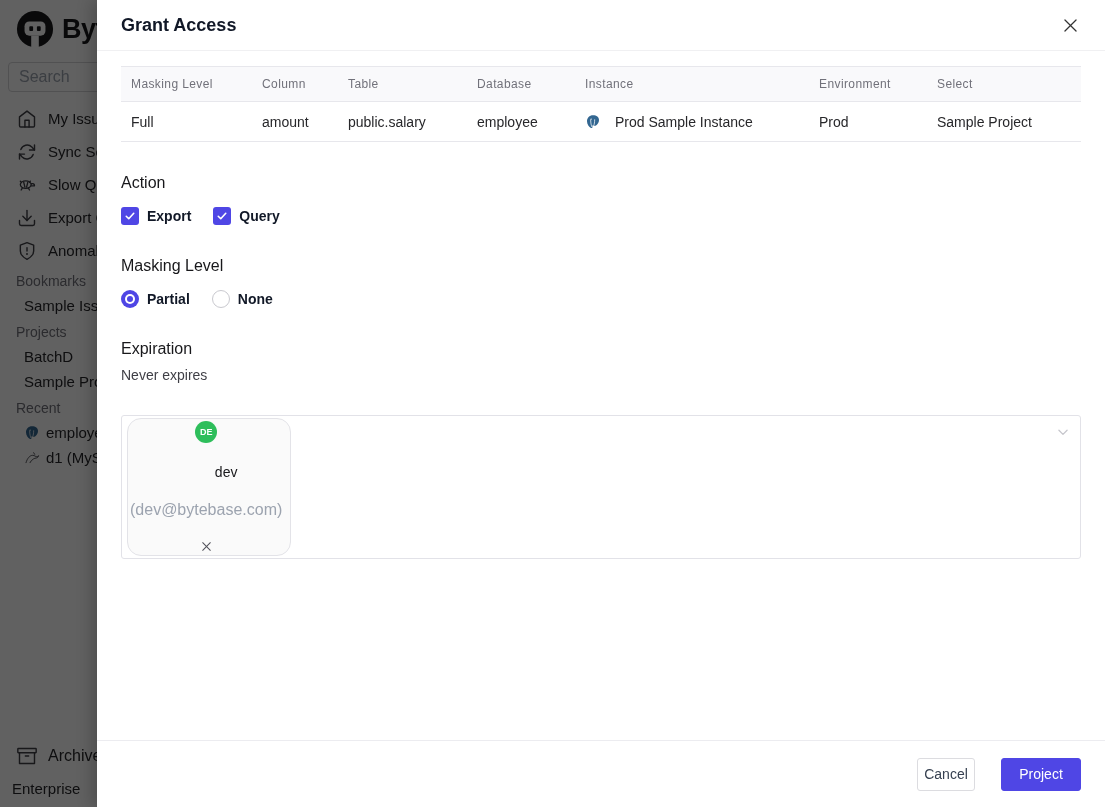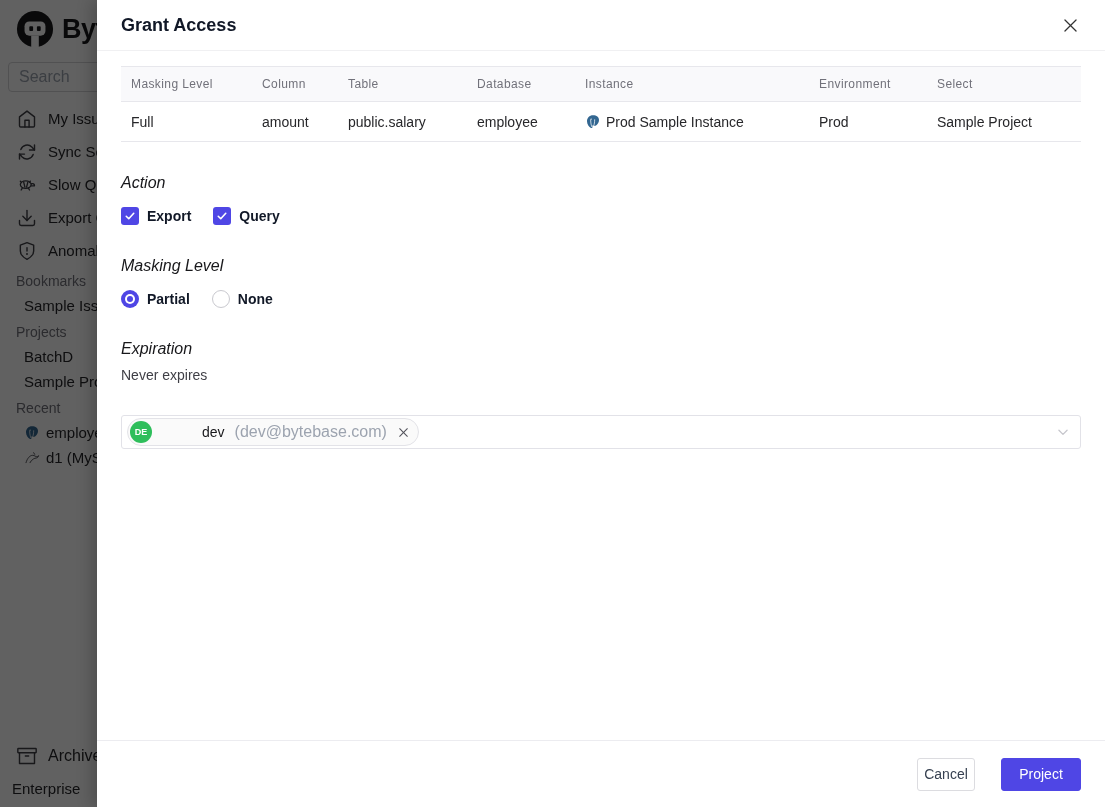--- a/index.html
+++ b/index.html
@@ -35,46 +35,46 @@
   .close-btn svg { width:19px; height:19px; stroke:#333; }
 
   .modal-body { padding:15px 24px 0 24px; }
 
   
   table.grant-table { width:100%; border-collapse:collapse; table-layout:fixed; }
   .grant-table thead tr { background:#f9f9fb; border-top:1px solid #e7e7ec; border-bottom:1px solid #e7e7ec; }
   .grant-table th { text-align:left; font-size:12px; font-weight:500; color:#71717a; letter-spacing:0.4px; padding:10px 8px 10px 10px; }
   .grant-table td { font-size:14px; color:#27272a; padding:0 8px 0 10px; height:40px; }
   .grant-table tbody tr { border-bottom:1px solid #e7e7ec; }
-  .cell-instance { display:flex; align-items:center; gap:5px; }
+  .cell-instance { display:flex; align-items:center; gap:14px; }
   .cell-instance svg { width:16px; height:16px; flex:none; }
 
   
   .section { margin-top:32px; }
-  .section-heading { font-size:16px; font-weight:500; color:#18181b;font-style:italic; }
+  .section-heading { font-size:16px; font-weight:500; color:#18181b; }
   .section-content { margin-top:15px; display:flex; align-items:center; gap:22px; }
   .opt { display:flex; align-items:center; gap:8px; cursor:pointer; }
   .opt-label { font-size:14px; font-weight:600; color:#111827; }
   .checkbox { width:18px; height:18px; border-radius:3px; background:var(--accent); display:flex; align-items:center; justify-content:center; }
   .checkbox svg { width:12px; height:12px; stroke:#fff; }
   .radio-on { width:18px; height:18px; border-radius:50%; background:var(--accent); display:flex; align-items:center; justify-content:center; }
   .radio-on .ring { width:10px; height:10px; border-radius:50%; background:#fff; display:flex; align-items:center; justify-content:center; }
   .radio-on .dot { width:6px; height:6px; border-radius:50%; background:var(--accent); }
   .radio-off { width:18px; height:18px; border-radius:50%; border:1px solid #c9c9cf; background:#fff; }
 
   
   .date-input-wrap { position:relative; margin-top:15px; }
   .date-input { width:100%; height:33px; border:1px solid #e2e2e8; border-radius:3px; padding:0 34px 0 11px; font-size:14px; color:#27272a; outline:none; }
   .date-input::placeholder { color:#c2c6ce; }
   .cal-icon { position:absolute; right:10px; top:8px; width:17px; height:17px; stroke:#d2d2d8; }
   .note { margin-top:9px; font-size:14px; color:#3f3f46; }
 
   
   .user-select { position:relative; margin-top:15px; width:100%; min-height:31px; border:1px solid #e2e2e8; border-radius:3px; display:flex; align-items:center; padding:2px 30px 2px 5px; cursor:pointer; }
-  .user-tag { display:flex; align-items:center; gap:10px; background:#fafafa; border:1px solid #e3e3e8; border-radius:14px; padding:2px 8px 2px 2px; }
+  .user-tag { display:flex; align-items:center; gap:21px; background:#fafafa; border:1px solid #e3e3e8; border-radius:14px; padding:2px 8px 2px 2px;flex-direction:column; }
   .avatar { width:22px; height:22px; border-radius:50%; background:var(--avatar-green); color:#fff; font-size:9px; font-weight:700; display:flex; align-items:center; justify-content:center; flex:none; }
   .user-name { font-size:14px; font-weight:500; color:#18181b;margin-left:40px; }
   .user-email { font-size:16px; color:#9ca3af; }
   .tag-remove { background:none; border:none; cursor:pointer; display:flex; align-items:center; }
   .tag-remove svg { width:13px; height:13px; stroke:#52525b; }
   .select-chevron { position:absolute; right:10px; top:9px; width:14px; height:14px; stroke:#c6c6cc; }
 
   
   .modal-footer { position:absolute; left:0; bottom:0; width:100%; height:67px; border-top:1px solid #ececf0; background:#fff; display:flex; align-items:center; justify-content:flex-end; gap:26px; padding-right:24px; }
   .btn { height:33px; border-radius:3px; font-size:14px; font-family:"Liberation Sans", sans-serif; cursor:pointer; }

